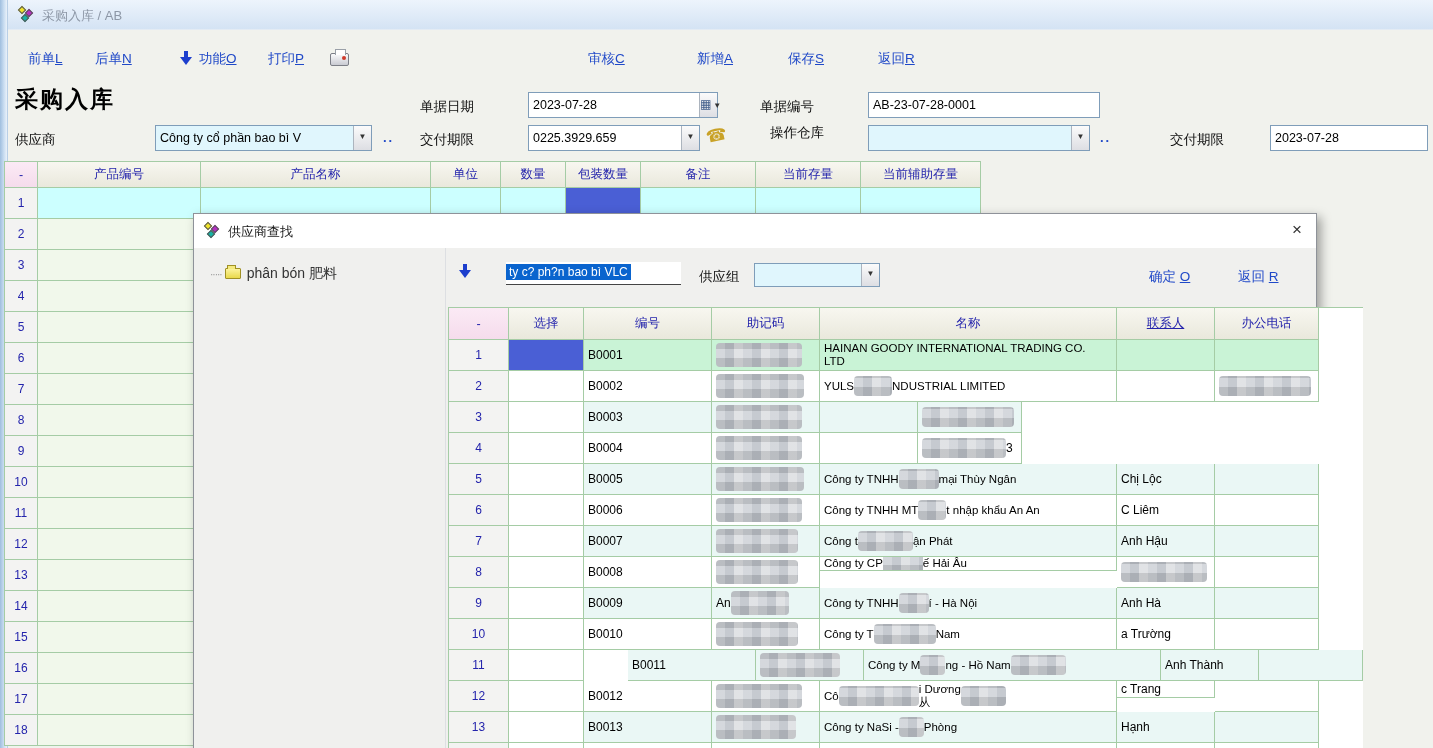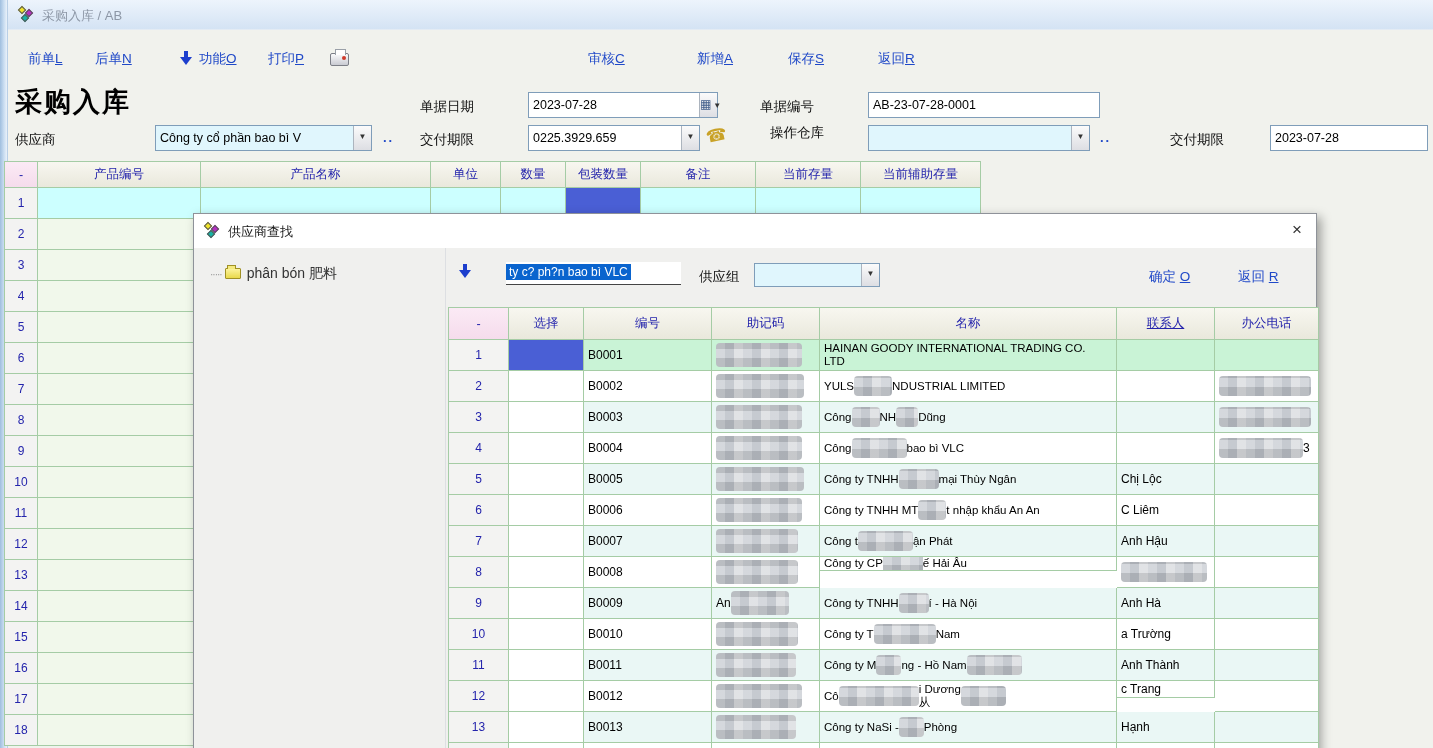--- a/index.html
+++ b/index.html
@@ -26,21 +26,21 @@
   .tb-item { position:absolute; top:50px; font-size:13.5px; color:#2049C8; cursor:pointer; white-space:nowrap; }
   .tb-item u { text-decoration:underline; }
   .dn-arrow { position:relative; display:inline-block; width:12px; height:14px; vertical-align:-2px; margin-right:7px; }
   .dn-arrow::before { content:""; position:absolute; left:4px; top:0; width:4px; height:6px; background:#1C3ECD; }
   .dn-arrow::after { content:""; position:absolute; left:0; top:6px; border-left:6px solid transparent; border-right:6px solid transparent; border-top:8px solid #1C3ECD; }
   .printer { position:relative; display:inline-block; width:19px; height:13px; margin-top:3px;
     background:linear-gradient(#FBFBFC,#C9CBD2); border:1px solid #7C7F87; border-radius:2px; }
   .printer::before { content:""; position:absolute; left:4px; top:-5px; width:9px; height:5px; background:#FFF; border:1px solid #9AA0A8; border-bottom:none; }
   .printer::after { content:""; position:absolute; right:2px; top:2px; width:4px; height:4px; background:#D03A2B; border-radius:50%; }
   
-  .page-title { position:absolute; left:15px; top:84px; font-size:27px; font-weight:bold; letter-spacing:2px; }
+  .page-title { position:absolute; left:15px; top:84px; font-size:23px; font-weight:bold; letter-spacing:2px; }
   .flabel { position:absolute; font-size:13.5px; color:#111; white-space:nowrap; }
   .tbox { position:absolute; height:26px; background:#fff; border:1px solid #7F9DB9; font-size:12.5px; line-height:24px; padding:0 4px; white-space:nowrap; overflow:hidden; }
   .combo { position:absolute; height:26px; background:#fff; border:1px solid #7F9DB9; }
   .combo.cyan { background:#E0F6FD; }
   .combo .val { position:absolute; left:4px; right:20px; top:0; height:24px; line-height:24px; font-size:12.5px; white-space:nowrap; overflow:hidden; }
   .combo .btn { position:absolute; right:0; top:0; width:18px; height:24px; background:linear-gradient(#FBFBFB,#DDDEE3); border-left:1px solid #ACB4BE; text-align:center; line-height:22px; font-size:8px; color:#333; cursor:pointer; }
   .combo .btn.cal::before { content:"▦"; font-size:12px; color:#44608C; margin-right:2px; }
   .dots { position:absolute; font-size:13px; font-weight:bold; color:#2049C8; letter-spacing:2px; cursor:pointer; }
   .phone-glyph { position:absolute; font-size:17px; color:#C9A227; transform:rotate(-12deg); cursor:pointer; }
   
@@ -424,34 +424,32 @@
           <span class="mosaic" style="width: 92px;"></span>
         </div>
       </div>
       <div class="g-row">
         <div class="g-cell num" style="width: 60px; height: 31px;">3</div>
         <div class="g-cell c-white" style="width: 75px; height: 31px;"></div>
         <div class="g-cell c-alt" style="width: 128px; height: 31px;">B0003</div>
         <div class="g-cell c-alt" style="width: 108px; height: 31px;">
           <span class="mosaic mn-strip" style="width: 86px;"></span>
         </div>
-        <div class="g-cell c-alt name-cell" style="width: 297px; height: 31px;">Công <span class="mosaic" style="width: 28px;"></span>NH<span class="mosaic" style="width: 22px;"></span> Dũng</div>
         <div class="g-cell c-alt" style="width: 98px; height: 31px;"></div>
         <div class="g-cell c-alt" style="width: 104px; height: 31px;">
           <span class="mosaic" style="width: 92px;"></span>
         </div>
       </div>
       <div class="g-row">
         <div class="g-cell num" style="width: 60px; height: 31px;">4</div>
         <div class="g-cell c-white" style="width: 75px; height: 31px;"></div>
         <div class="g-cell c-white" style="width: 128px; height: 31px;">B0004</div>
         <div class="g-cell c-white" style="width: 108px; height: 31px;">
           <span class="mosaic mn-strip" style="width: 86px;"></span>
         </div>
-        <div class="g-cell c-white name-cell" style="width: 297px; height: 31px;">Công <span class="mosaic" style="width: 55px;"></span> bao bì VLC</div>
         <div class="g-cell c-white" style="width: 98px; height: 31px;"></div>
         <div class="g-cell c-white" style="width: 104px; height: 31px;"><span class="mosaic" style="width: 84px;"></span>3</div>
       </div>
       <div class="g-row">
         <div class="g-cell num" style="width: 60px; height: 31px;">5</div>
         <div class="g-cell c-white" style="width: 75px; height: 31px;"></div>
         <div class="g-cell c-alt" style="width: 128px; height: 31px;">B0005</div>
         <div class="g-cell c-alt" style="width: 108px; height: 31px;">
           <span class="mosaic mn-strip" style="width: 88px;"></span>
         </div>
@@ -510,21 +508,21 @@
         <div class="g-cell c-white" style="width: 108px; height: 31px;">
           <span class="mosaic mn-strip" style="width: 82px;"></span>
         </div>
         <div class="g-cell c-white name-cell" style="width: 297px; height: 31px;">Công ty T<span class="mosaic" style="width: 62px;"></span> Nam</div>
         <div class="g-cell c-white" style="width: 98px; height: 31px;">a Trường</div>
         <div class="g-cell c-white" style="width: 104px; height: 31px;"></div>
       </div>
       <div class="g-row">
         <div class="g-cell num" style="width: 60px; height: 31px;">11</div>
         <div class="g-cell c-white" style="width: 75px; height: 31px;"></div>
-        <div class="g-cell c-alt" style="width: 128px; height: 31px;">B0011</div>
+        <div class="g-cell c-alt" style="width: 128px; height: 31px; margin-left: 44px;">B0011</div>
         <div class="g-cell c-alt" style="width: 108px; height: 31px;">
           <span class="mosaic mn-strip" style="width: 80px;"></span>
         </div>
         <div class="g-cell c-alt name-cell" style="width: 297px; height: 31px;">Công ty M<span class="mosaic" style="width: 25px;"></span>ng - Hồ Nam <span class="mosaic" style="width: 55px;"></span></div>
         <div class="g-cell c-alt" style="width: 98px; height: 31px;">Anh Thành</div>
         <div class="g-cell c-alt" style="width: 104px; height: 31px;"></div>
       </div>
       <div class="g-row">
         <div class="g-cell num" style="width: 60px; height: 31px;">12</div>
         <div class="g-cell c-white" style="width: 75px; height: 31px;"></div>

